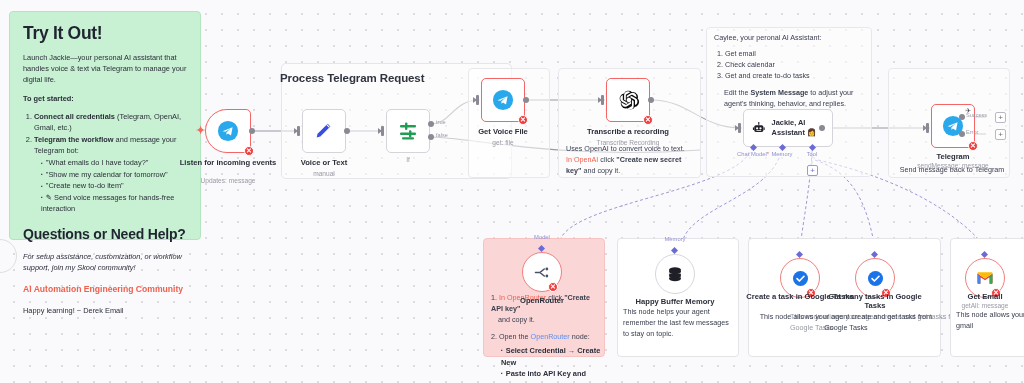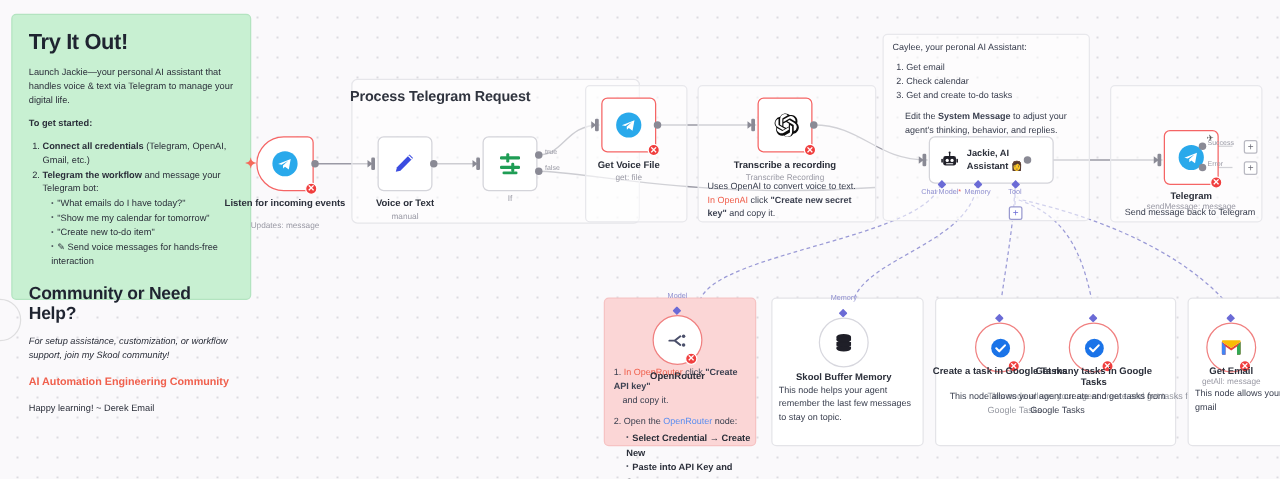--- a/index.html
+++ b/index.html
@@ -163,21 +163,21 @@
     <ol class="st-list" style="margin-top:6px;">
       <li><b>Connect all credentials</b><span> (Telegram, OpenAI, Gmail, etc.)</span></li>
       <li><b>Telegram the workflow</b><span> and message your Telegram bot:</span></li>
     </ol>
     <ul class="st-sub" style="margin-top:1px; padding-left:18px;">
       <li>"What emails do I have today?"</li>
       <li>"Show me my calendar for tomorrow"</li>
       <li>"Create new to-do item"</li>
       <li>✎ Send voice messages for hands-free interaction</li>
     </ul>
-    <div class="st-h2" style="margin-top:11px;">Community or Need Help?</div>
+    <div class="st-h2" style="margin-top:11px;">Questions or Need Help?</div>
     <div class="st-p" style="margin-top:9px;font-style:italic;">For setup assistance, customization, or workflow support, join my Skool community!</div>
     <div class="st-link" style="margin-top:11px;">AI Automation Engineering Community</div>
     <div class="st-p" style="margin-top:11px;">Happy learning! ~ Derek Email</div>
   </div>
 
   <div class="corner-circle" style="left:-17px; top:239px;"></div>
 
   <div class="group" style="left:281px; top:63px; width:231px; height:116px;"></div>
   <div class="group-title" style="left:280px; top:72px;">Process Telegram Request</div>
 
@@ -285,21 +285,21 @@
     <svg width="23" height="23" viewBox="0 0 24 24">
       <path fill="#0d0d0d" d="M21.6 10a5.2 5.2 0 0 0-.45-4.3 5.3 5.3 0 0 0-5.7-2.5A5.3 5.3 0 0 0 7.3 4.6 5.2 5.2 0 0 0 3.6 7.2a5.3 5.3 0 0 0 .65 6.2 5.2 5.2 0 0 0 .45 4.3 5.3 5.3 0 0 0 5.7 2.5 5.3 5.3 0 0 0 8.15-1.4 5.2 5.2 0 0 0 3.7-2.6 5.3 5.3 0 0 0-.65-6.2zm-8.1 11.3a3.9 3.9 0 0 1-2.5-.9l.12-.07 4.15-2.4a.68.68 0 0 0 .34-.6v-5.85l1.76 1.02c.02 0 .03.02.03.05v4.85a3.93 3.93 0 0 1-3.9 3.9zM5.1 16.5a3.9 3.9 0 0 1-.47-2.62l.13.08 4.15 2.4a.68.68 0 0 0 .68 0l5.07-2.93v2.03a.06.06 0 0 1-.03.05l-4.2 2.42a3.93 3.93 0 0 1-5.33-1.43zM4.02 7.9a3.9 3.9 0 0 1 2.04-1.72v4.94a.65.65 0 0 0 .33.58l5.05 2.91-1.76 1.02a.06.06 0 0 1-.06 0L5.43 13.2a3.93 3.93 0 0 1-1.4-5.3zm14.4 3.35L13.35 8.3l1.76-1.01a.06.06 0 0 1 .06 0l4.2 2.42a3.92 3.92 0 0 1-.6 7.08v-4.95a.67.67 0 0 0-.34-.58zm1.75-2.63l-.12-.08-4.14-2.42a.68.68 0 0 0-.69 0L10.16 9.06V7.03a.06.06 0 0 1 .02-.05l4.2-2.42a3.92 3.92 0 0 1 5.82 4.06zM9.2 12.23l-1.76-1.02a.06.06 0 0 1-.03-.04V6.32a3.92 3.92 0 0 1 6.43-3.01l-.12.07-4.15 2.4a.68.68 0 0 0-.34.6zm.96-2.06l2.26-1.3 2.26 1.3v2.6l-2.26 1.3-2.26-1.3z"></path>
     </svg>
     <div class="badge-err">✕</div>
   </div>
   <div class="dot" style="left:648px; top:97px;"></div>
   <div class="lbl" style="left:573px; top:127px;">Transcribe a recording</div>
   <div class="sublbl" style="left:573px; top:139px;">Transcribe Recording</div>
 
   <div class="in-port" style="left:738px; top:123px;"></div>
-  <div class="node wide" style="left:743px; top:109px; width:100px; height:38px;">
+  <div class="node wide" style="left:743px; top:109px; width:90px; height:38px;">
     <svg width="18" height="18" viewBox="0 0 24 24">
       <rect x="4" y="7" width="16" height="12" rx="3" fill="#1f1f28"></rect>
       <circle cx="9" cy="12.5" r="2" fill="#fff"></circle>
       <circle cx="15" cy="12.5" r="2" fill="#fff"></circle>
       <rect x="7.5" y="16" width="9" height="1.4" rx="0.7" fill="#fff"></rect>
       <rect x="11.2" y="3" width="1.6" height="4" fill="#1f1f28"></rect>
       <circle cx="12" cy="2.6" r="1.3" fill="#1f1f28"></circle>
       <rect x="1.6" y="10.5" width="2" height="5" rx="1" fill="#1f1f28"></rect>
       <rect x="20.4" y="10.5" width="2" height="5" rx="1" fill="#1f1f28"></rect>
     </svg>
@@ -353,21 +353,21 @@
     <svg width="20" height="20" viewBox="0 0 24 24">
       <ellipse cx="12" cy="6.5" rx="7" ry="2.6" fill="#1f1f28"></ellipse>
       <rect x="5" y="6.5" width="14" height="3.2" fill="#1f1f28"></rect>
       <ellipse cx="12" cy="9.7" rx="7" ry="2.6" fill="#1f1f28"></ellipse>
       <rect x="5" y="11.5" width="14" height="3.2" fill="#1f1f28"></rect>
       <ellipse cx="12" cy="14.6" rx="7" ry="2.6" fill="#1f1f28"></ellipse>
       <rect x="5" y="16" width="14" height="2" fill="#1f1f28"></rect>
       <ellipse cx="12" cy="18" rx="7" ry="2.6" fill="#1f1f28"></ellipse>
     </svg>
   </div>
-  <div class="lbl" style="left:620px; top:297px;">Skool Buffer Memory</div>
+  <div class="lbl" style="left:620px; top:297px;">Happy Buffer Memory</div>
 
   <div class="sub-port" style="left:796px; top:251px;"></div>
   <div class="node-round" style="left:780px; top:258px;">
     <svg width="19" height="19" viewBox="0 0 24 24">
       <circle cx="12" cy="12" r="9.5" fill="#1a73e8"></circle>
       <path d="M7.6 12.2l3 3 5.8-6" stroke="#fff" stroke-width="2.1" fill="none" stroke-linecap="round" stroke-linejoin="round"></path>
     </svg>
     <div class="badge-err">✕</div>
   </div>
   <div class="lbl" style="left:745px; top:292px;">Create a task in Google Tasks</div>

